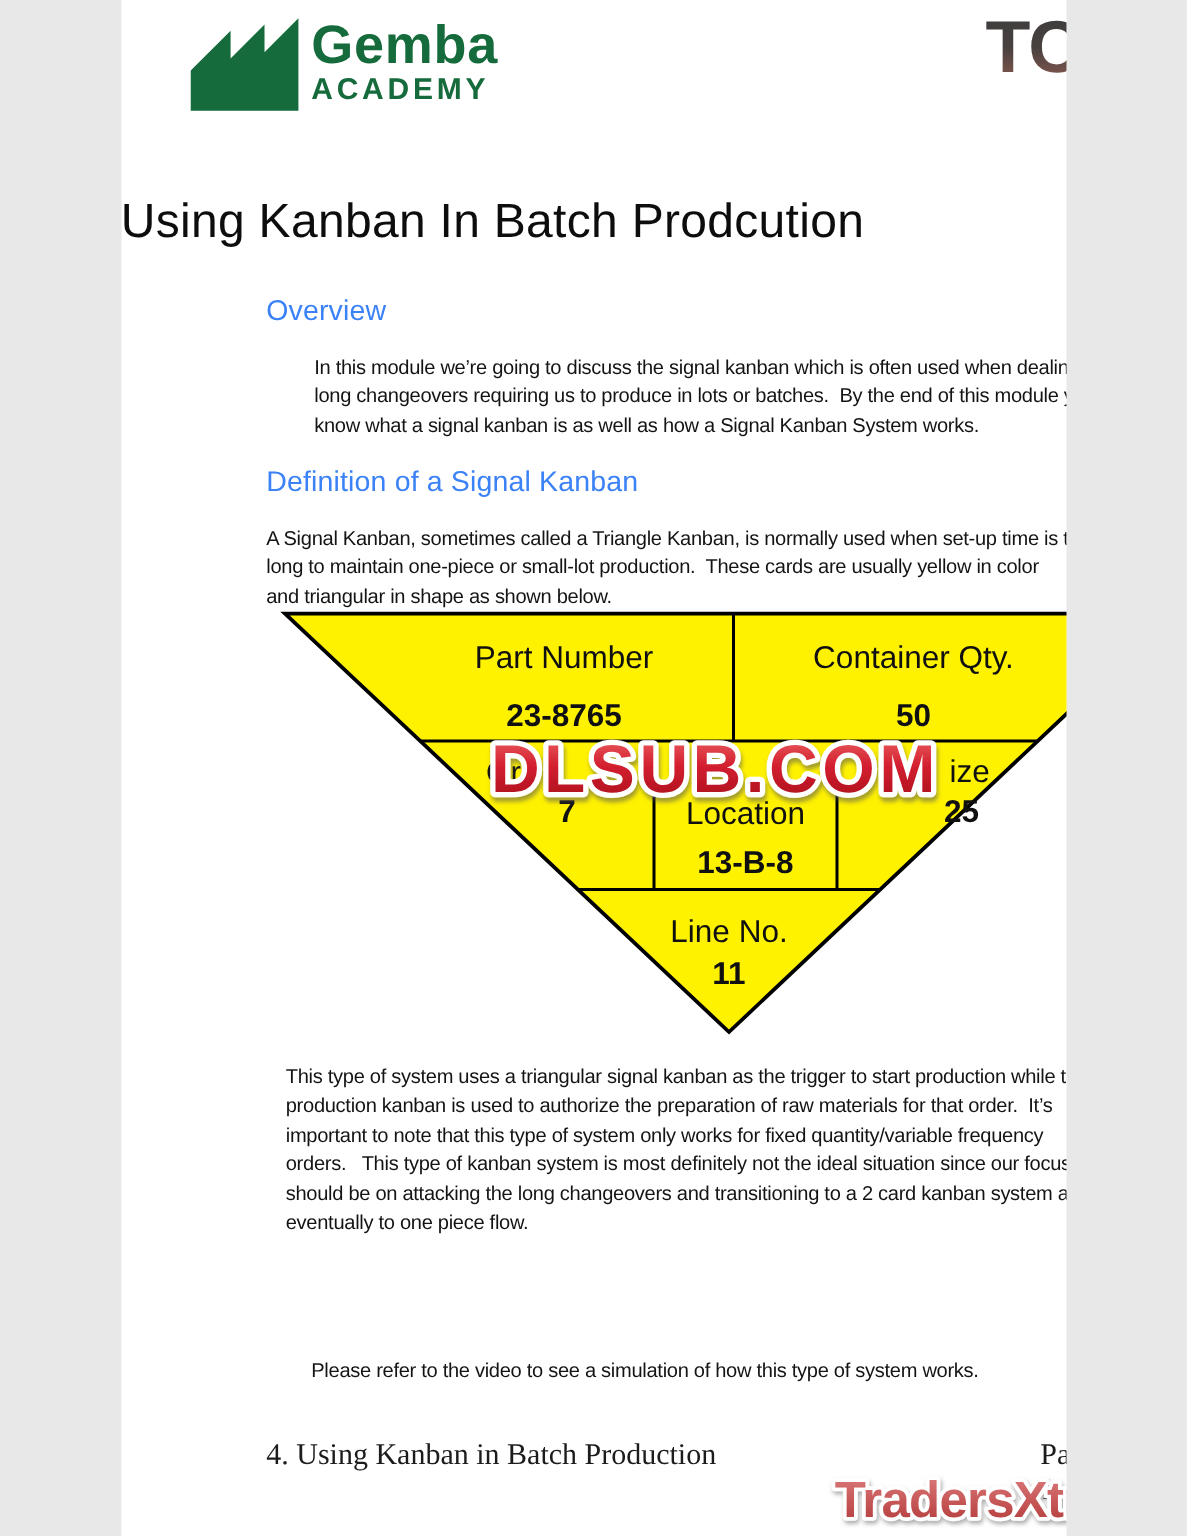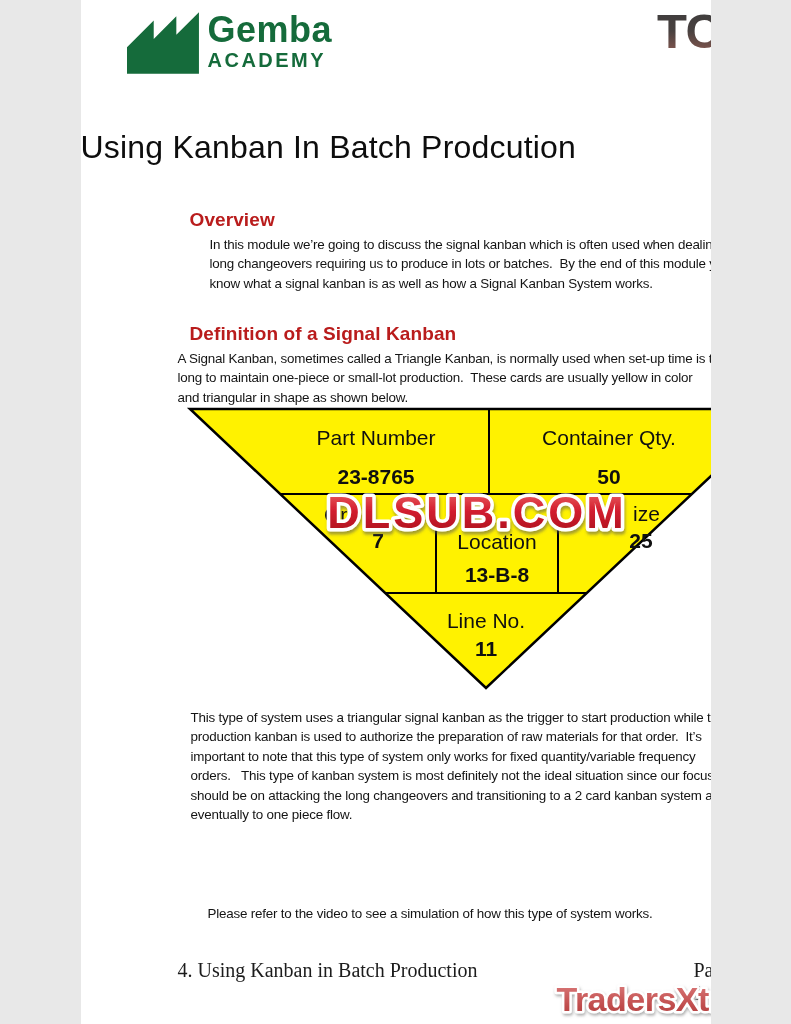--- a/index.html
+++ b/index.html
@@ -15,21 +15,21 @@
   }
   .logo-sub{
     font-size:20px;font-weight:700;color:#156b3b;letter-spacing:2.5px;line-height:22px;margin-top:2px;
   }
   
   .doc-title{
     left:0;top:129px;width:791px;text-align:left;
     font-size:32px;font-weight:400;color:#0d0d0d;margin:0;letter-spacing:0.2px;
   }
   .sec-heading{
-    font-size:19px;font-weight:700;color:#b91c1c;margin:12px;letter-spacing:0.1px;
+    font-size:19px;font-weight:400;color:#3b82f6;margin:0;letter-spacing:0.1px;
   }
   .body-para{
     width:650px;margin:0;font-size:13.4px;line-height:19.4px;letter-spacing:-0.2px;
     color:#141414;white-space:pre-wrap;
   }
   
   .footer-text{
     font-family:"Liberation Serif",serif;font-size:20px;color:#1c1c1c;
   }
   

